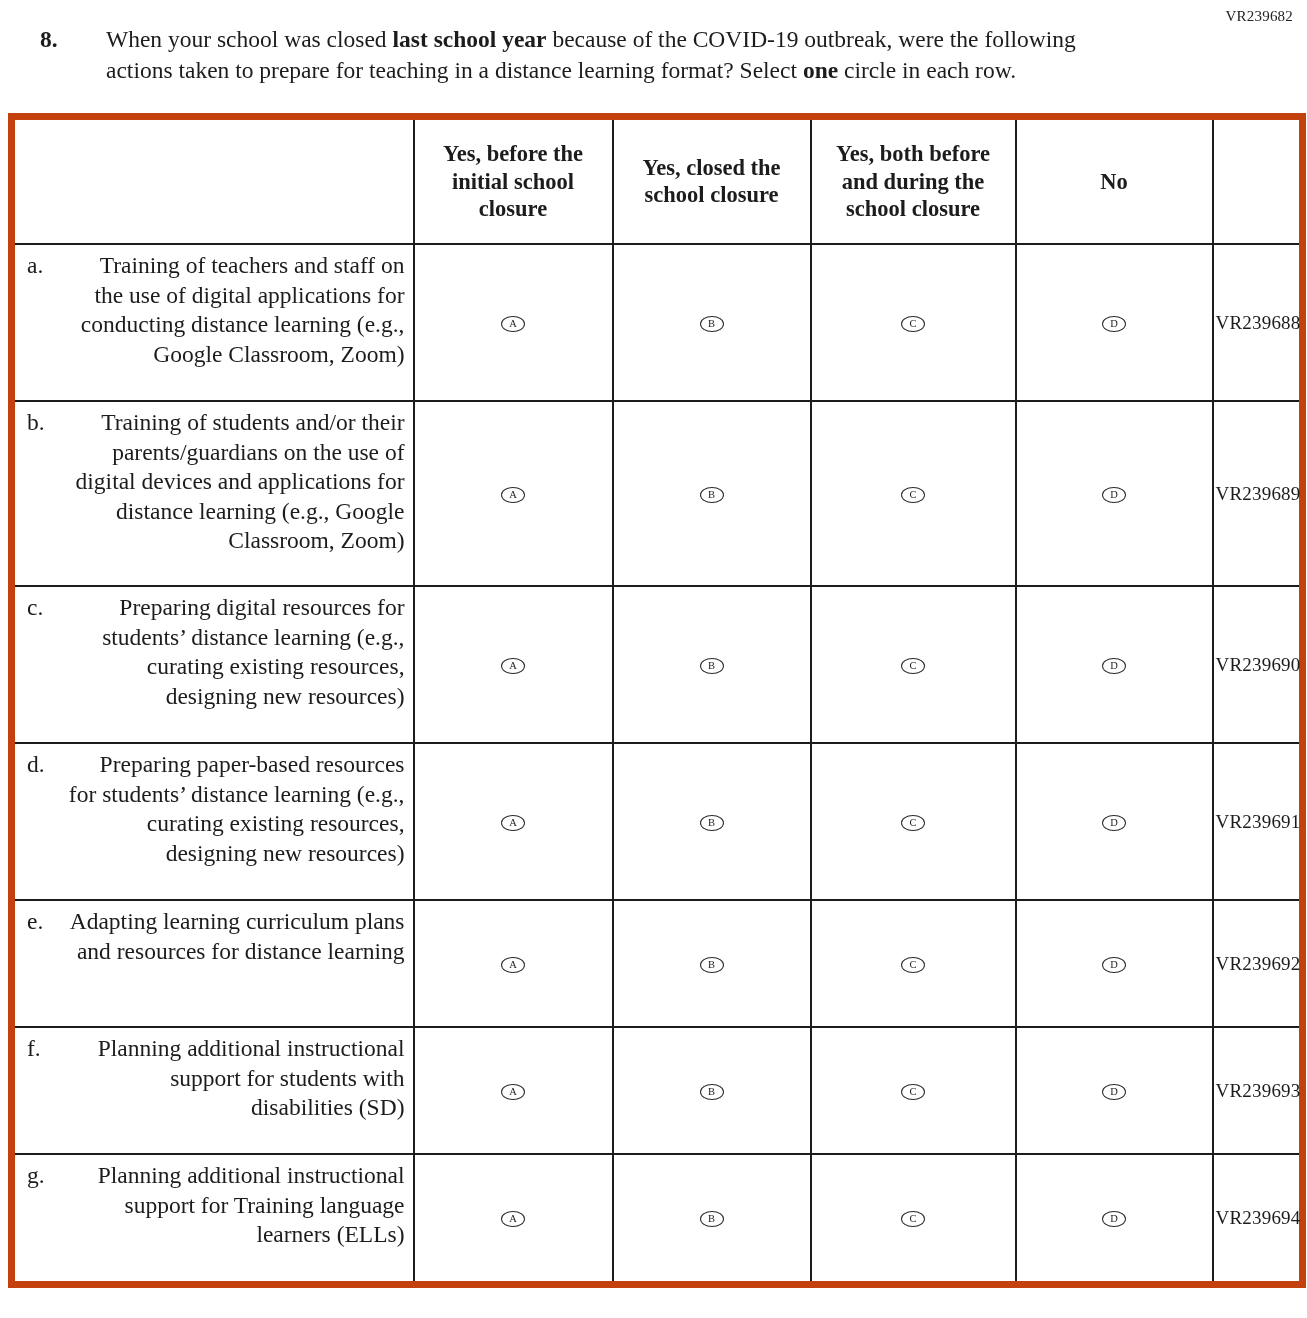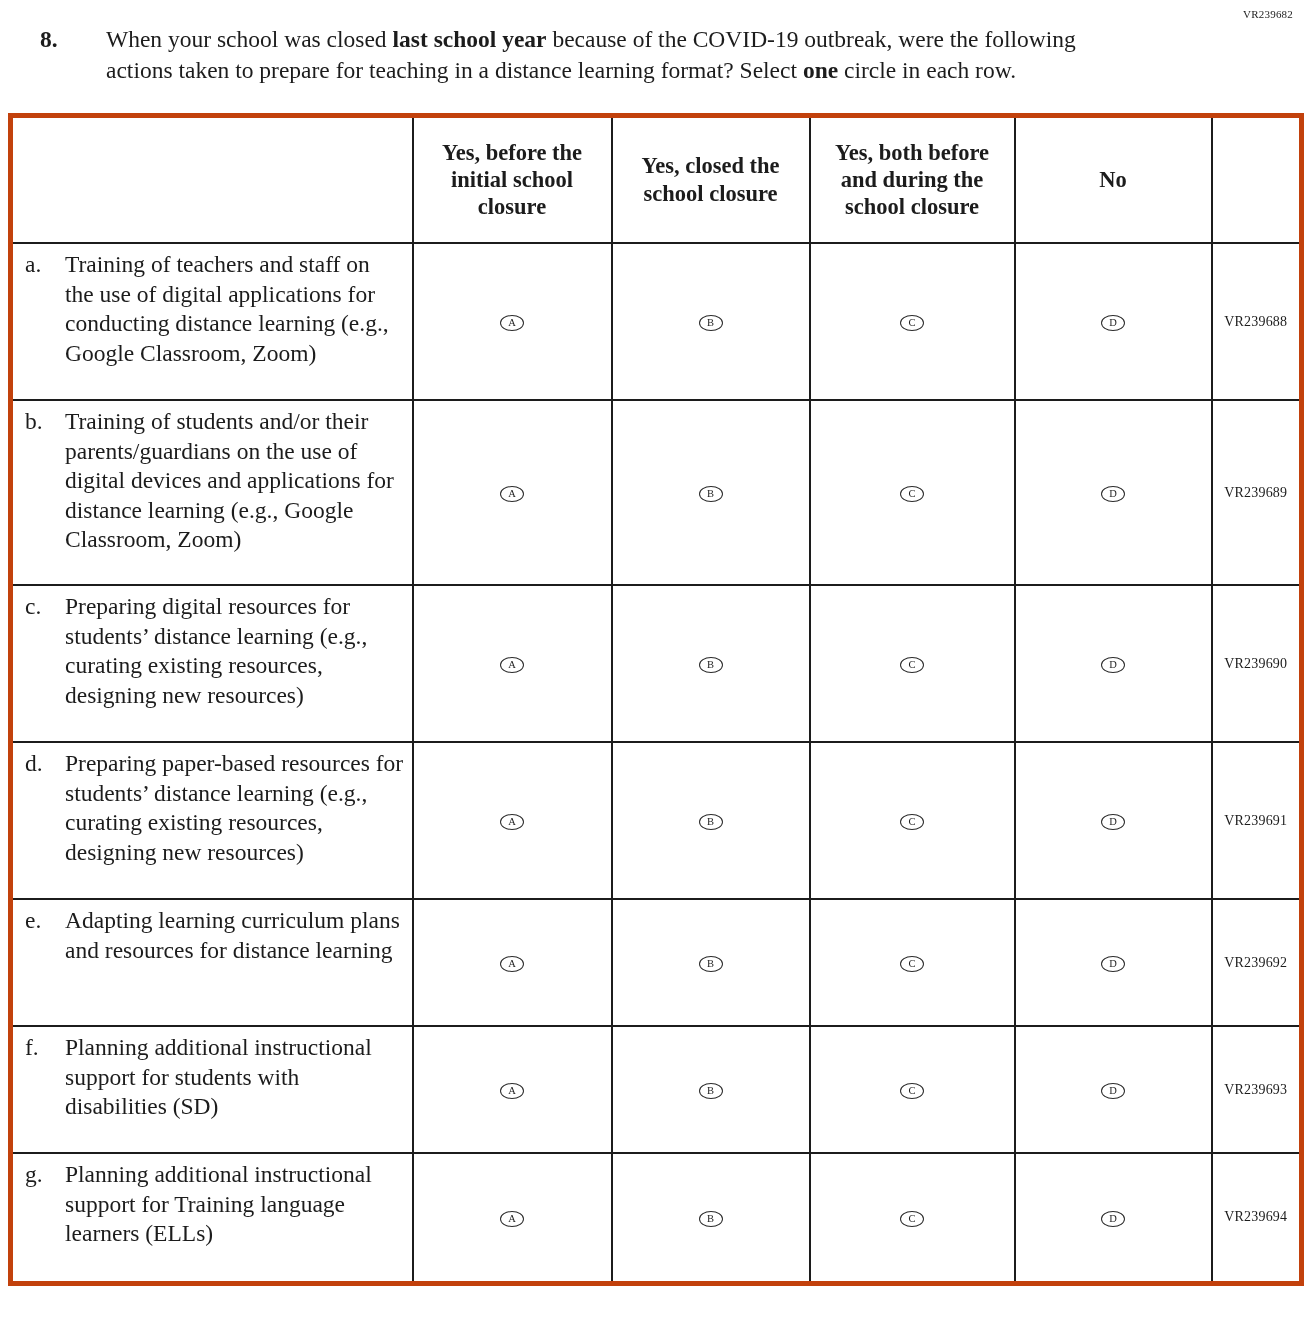--- a/index.html
+++ b/index.html
@@ -13,21 +13,21 @@
     height: 1318px;
     position: relative;
     font-family: "Liberation Serif", "DejaVu Serif", serif;
     color: #1c1c1c;
   }
 
   .form-code-top {
     position: absolute;
     top: 8px;
     right: 14px;
-    font-size: 11px;
+    font-size: 15px;
     letter-spacing: 0.2px;
     color: #222;
   }
 
   .question {
     display: flex;
     margin: 24px 30px 0 40px;
     font-size: 23.5px;
     line-height: 1.33;
   }
@@ -53,21 +53,21 @@
   table.survey col.c-opt2  { width: 198px; }
   table.survey col.c-opt3  { width: 205px; }
   table.survey col.c-opt4  { width: 197px; }
   table.survey col.c-code  { width: 90px; }
 
   table.survey th,
   table.survey td {
     border: 2px solid #1c1c1c;
   }
   table.survey {
-    border: 5px solid #c2410c;
+    border: 7px solid #c2410c;
   }
 
   thead th {
     height: 128px;
     font-weight: bold;
     font-size: 22.5px;
     line-height: 1.22;
     text-align: center;
     vertical-align: middle;
     padding: 6px 10px;
@@ -82,20 +82,21 @@
   }
   .label-wrap {
     display: flex;
   }
   .row-letter {
     flex: 0 0 40px;
   }
   .row-label {
     flex: 1 1 auto;
     max-width: 340px;
+    text-align: right;
   }
 
   tbody td.opt-cell {
     text-align: center;
     vertical-align: middle;
   }
   .bubble {
     display: inline-block;
     width: 24px;
     height: 16px;
@@ -108,21 +109,21 @@
     display: block;
     font-size: 10.5px;
     line-height: 14px;
     font-family: "Liberation Serif", "DejaVu Serif", serif;
     color: #1c1c1c;
   }
 
   tbody td.code-cell {
     text-align: center;
     vertical-align: middle;
-    font-size: 14px;
+    font-size: 19px;
     letter-spacing: 0.2px;
     padding: 16px 2px;
   }
 
   
   tbody tr:nth-child(1) td { height: 157px; }
   tbody tr:nth-child(2) td { height: 185px; }
   tbody tr:nth-child(3) td { height: 157px; }
   tbody tr:nth-child(4) td { height: 157px; }
   tbody tr:nth-child(5) td { height: 127px; }

